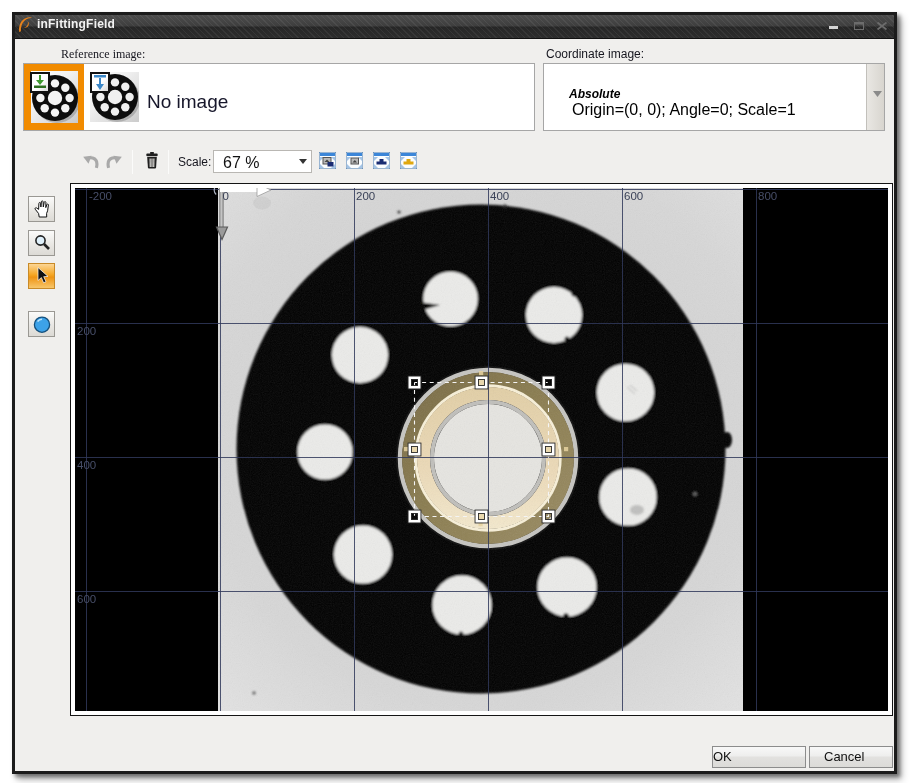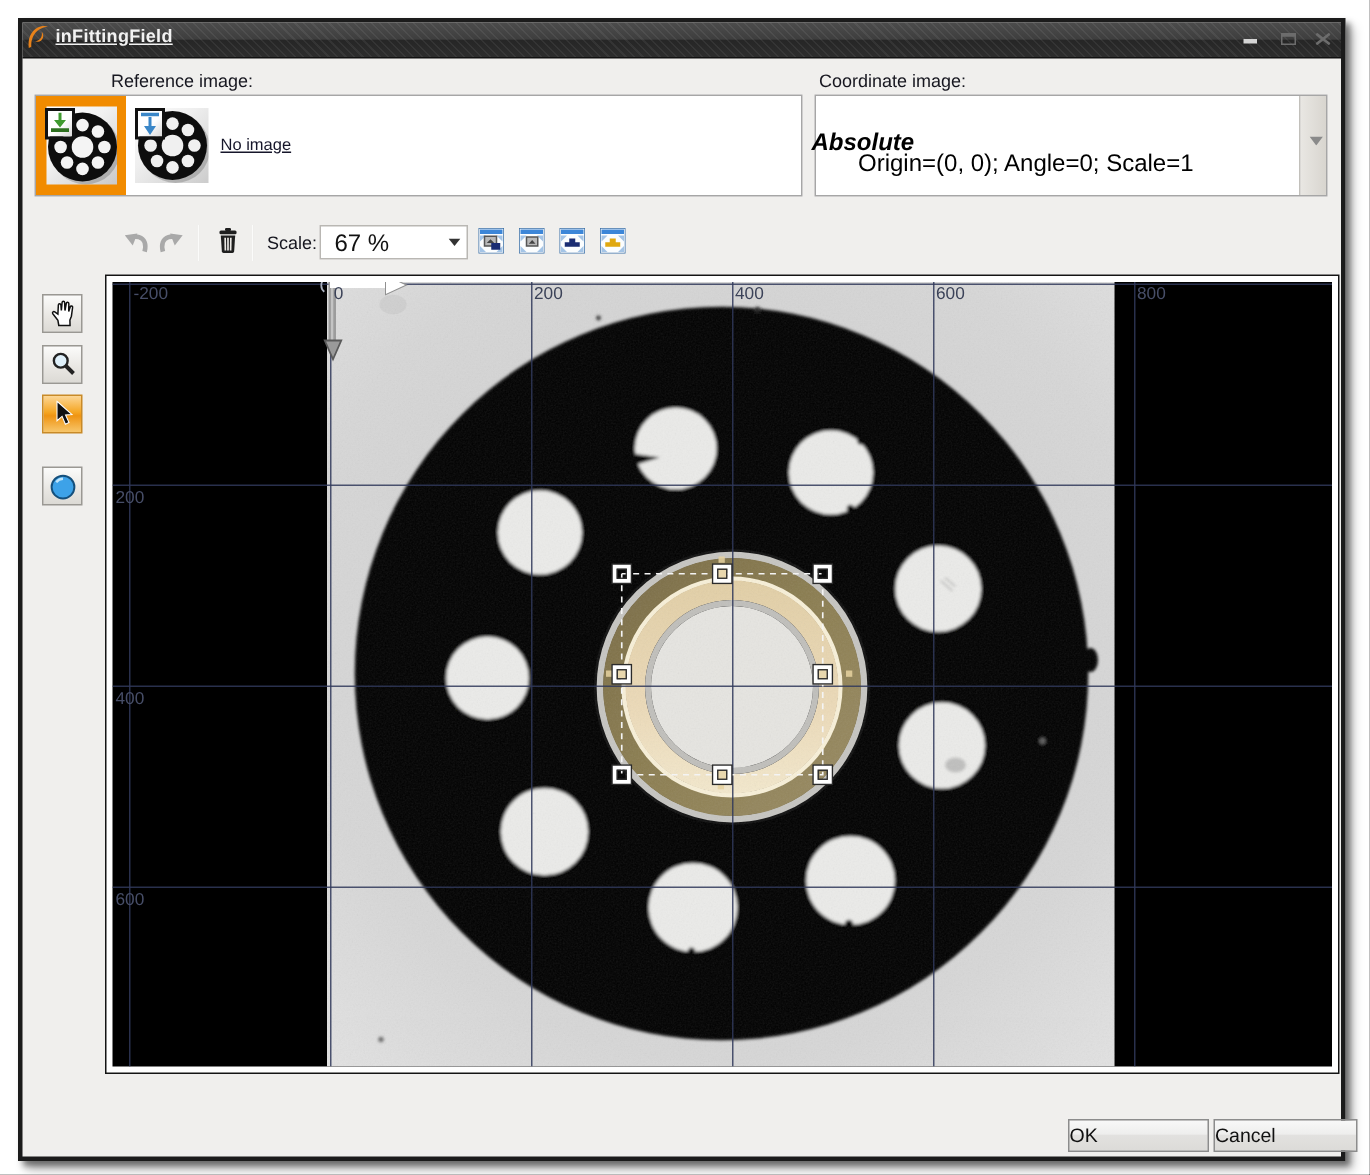--- a/index.html
+++ b/index.html
@@ -6,41 +6,41 @@
 html,body { width:913px; height:783px; background:#ffffff; font-family:"Liberation Sans", sans-serif; }
 #root { position:relative; width:913px; height:783px; overflow:hidden; }
 .abs { position:absolute; }
 #win { left:12px; top:12px; width:885px; height:762px; border:3px solid #1b1b1b; background:#f0efed;
   box-shadow: 3px 3px 4px rgba(0,0,0,0.45), 5px 6px 7px rgba(0,0,0,0.25); }
 #titlebar { left:15px; top:15px; width:879px; height:24px;
   background:
     repeating-linear-gradient(45deg, rgba(255,255,255,0.06) 0px, rgba(255,255,255,0.06) 1px, rgba(255,255,255,0) 1px, rgba(255,255,255,0) 4px),
     linear-gradient(#4c4c4c 0%, #3e3e3e 48%, #262626 52%, #2d2d2d 100%);
   border-bottom:1px solid #111; }
-#title { left:37px; top:17px; font-size:12px; font-weight:bold; color:#f2f2f2; letter-spacing:0.2px;text-decoration:underline; }
+#title { left:37px; top:17px; font-size:12px; font-weight:bold; color:#f2f2f2; letter-spacing:0.2px; }
 .lbl { font-size:12px; color:#16161f; }
 #panel1 { left:23px; top:63px; width:512px; height:68px; background:#ffffff; border:1px solid #a6a6a6; }
 #panel2 { left:543px; top:63px; width:342px; height:68px; background:#ffffff; border:1px solid #a6a6a6; }
 #dd { left:866px; top:64px; width:18px; height:66px; background:linear-gradient(90deg,#e9e7e3,#d8d5cf); border-left:1px solid #c2c0bb; }
 #thumb1 { left:24px; top:64px; width:60px; height:66px; background:#f18b00; }
 #thumb1in { left:31px; top:71px; width:47px; height:52px; background:linear-gradient(135deg,#ffffff 0%,#f2f2f2 40%,#c9c9c9 100%); }
 #thumb2in { left:90px; top:72px; width:49px; height:50px; background:linear-gradient(135deg,#fdfdfd 0%,#efefef 40%,#cccccc 100%); }
 .ovl { width:20px; height:21px; background:linear-gradient(135deg,#ffffff 55%,#d8d8d8 100%); border:2px solid #111; }
-#noimg { left:147px; top:91px; font-size:11px; color:#16162a;text-decoration:underline; }
-#absline1 { left:541px; top:87px; font-size:16px; font-weight:bold; font-style:italic; color:#000; }
+#noimg { left:147px; top:91px; font-size:19px; color:#16162a; }
+#absline1 { left:569px; top:87px; font-size:12px; font-weight:bold; font-style:italic; color:#000; }
 #absline2 { left:572px; top:101px; font-size:16px; color:#000; }
 .sep { width:1px; background:#d0cecb; border-right:1px solid #fbfbfa; }
 #combo { left:213px; top:150px; width:99px; height:23px; background:#fff; border:1px solid #b9b7b3; }
 #combotext { left:223px; top:154px; font-size:16px; color:#111; }
 .toolbtn { left:28px; width:27px; height:26px; border:1px solid #9a9893;
   background:linear-gradient(#fbfbfa,#e8e6e2 60%,#dcdad5); }
 #canvasframe { left:70px; top:183px; width:823px; height:533px; background:#ffffff; border:1px solid #141414; }
 #okbtn, #cancelbtn { top:746px; height:22px; border:1px solid #8c8c8c; background:linear-gradient(#f8f8f8,#eeeeed 45%,#e2e1df 50%,#dcdbd8 100%); font-size:13px; color:#111; text-align:left; line-height:20px; }
 #okbtn { left:712px; width:94px; }
-#cancelbtn { left:809px; width:96px; }
+#cancelbtn { left:809px; width:84px;padding-left:14px; }
 </style>
 </head>
 <body>
 <div id="root">
   <div id="win" class="abs"></div>
   <div id="titlebar" class="abs"></div>
   <svg class="abs" style="left:17px; top:15px;" width="17" height="19" viewBox="0 0 17 19">
     <path d="M2.2 17 C1.4 11 3.5 5.5 8.5 3.2 C11 2.1 13.5 2.2 15 2.8 C12.5 2.9 9.8 3.8 7.8 5.6 C5 8.1 3.6 12 3.9 16.2 Z" fill="#e8821a"></path>
     <path d="M10.8 6.2 C12.3 7.8 12.2 10.4 10.6 11.8 C9.4 12.9 7.6 13.1 6.3 12.4 C7.5 12.5 8.9 12 9.8 10.9 C10.9 9.6 11.2 7.8 10.8 6.2 Z" fill="#e8821a"></path>
   </svg>
@@ -48,21 +48,21 @@
   
   <div class="abs" style="left:829px;top:26px;width:9px;height:3px;background:#d4d4d4;"></div>
   <svg class="abs" style="left:854px;top:22px;" width="10" height="8" viewBox="0 0 10 8">
     <rect x="0.5" y="0.5" width="9" height="7" fill="none" stroke="#6c6c6c" stroke-width="1"></rect>
     <rect x="0" y="0" width="10" height="2.5" fill="#6c6c6c"></rect>
   </svg>
   <svg class="abs" style="left:877px;top:22px;" width="10" height="8" viewBox="0 0 10 8">
     <path d="M0.5 0.5 L9.5 7.5 M9.5 0.5 L0.5 7.5" stroke="#6c6c6c" stroke-width="1.8"></path>
   </svg>
 
-  <div class="abs lbl" style="left:74px;top:47px;">Reference image:</div>
+  <div class="abs lbl" style="left:61px;top:47px;font-family:Liberation Serif, serif;">Reference image:</div>
   <div class="abs lbl" style="left:546px;top:47px;">Coordinate image:</div>
   <div id="panel1" class="abs"></div>
   <div id="panel2" class="abs"></div>
   <div id="dd" class="abs"></div>
   <svg class="abs" style="left:873px;top:91px;" width="9" height="6" viewBox="0 0 9 6">
       <path d="M0 0 L9 0 L4.5 6 Z" fill="#8a8a8a"></path>
     </svg>
   <div id="thumb1" class="abs"></div>
   <div id="thumb1in" class="abs"></div>
   <div id="thumb2in" class="abs"></div>

